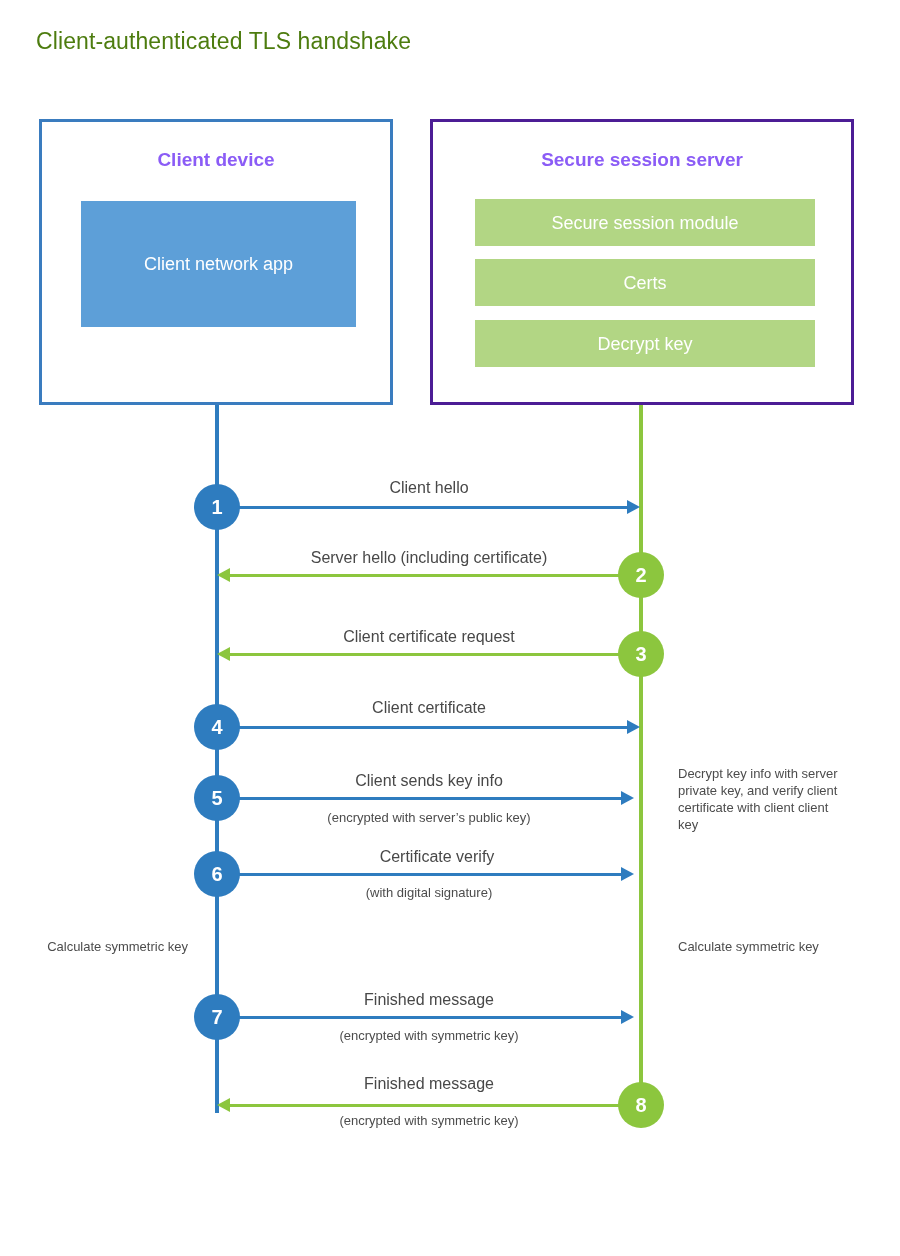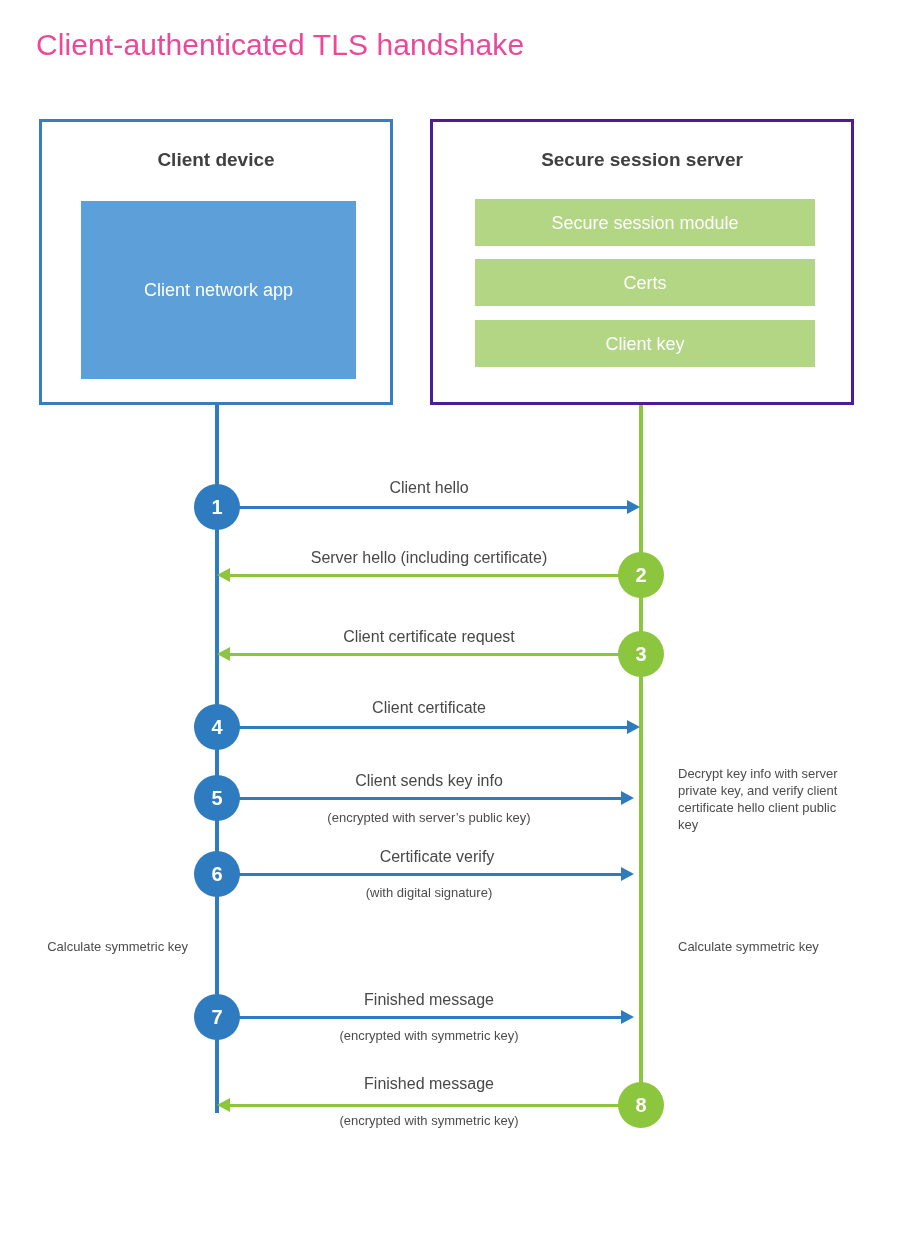--- a/index.html
+++ b/index.html
@@ -8,46 +8,46 @@
     background:#ffffff;
     font-family:"Liberation Sans", sans-serif;
     color:#444444;
     overflow:hidden;
   }
   #canvas{position:relative;width:900px;height:1256px;}
 
   
   .title{
     position:absolute;left:36px;top:28px;
-    font-size:30px;font-weight:400;color:#ec4899;
+    font-size:23px;font-weight:400;color:#4d7c0f;
     letter-spacing:.1px;white-space:nowrap;text-align:center;
   }
 
   
   .party-box{
     position:absolute;background:#ffffff;box-sizing:border-box;
   }
   .party-box.client{left:39px;top:119px;width:354px;height:286px;border:3px solid #3a7cbf;}
   .party-box.server{left:430px;top:119px;width:424px;height:286px;border:3px solid #4c1d95;}
 
   .party-title{
     position:absolute;left:0;right:0;top:27px;
-    text-align:center;font-size:19px;font-weight:700;color:#404040;
+    text-align:center;font-size:19px;font-weight:700;color:#8b5cf6;
   }
 
   .inner-block{
     position:absolute;box-sizing:border-box;
     display:flex;align-items:center;justify-content:center;
     color:#ffffff;font-size:18px;font-weight:400;text-align:center;line-height:26px;
   }
   .inner-block.blue{background:#5d9fd8;}
   .inner-block.green{background:#b2d684;}
 
   
-  .cl-app{left:39px;top:79px;width:275px;height:178px;text-align:right;}
+  .cl-app{left:39px;top:79px;width:275px;height:126px;text-align:right;}
   
   .sv-row{left:42px;width:340px;height:47px;}
   .sv-row1{top:77px;}
   .sv-row2{top:137px;}
   .sv-row3{top:198px;}
 
   
   .lifeline{position:absolute;width:4px;}
   .lifeline.client{left:215px;background:#2e7cbf;}
   .lifeline.server{left:639px;background:#8cc63e;}
@@ -102,21 +102,21 @@
 
   <div class="party-box client">
     <div class="party-title">Client device</div>
     <div class="inner-block blue cl-app">Client network app</div>
   </div>
 
   <div class="party-box server">
     <div class="party-title">Secure session server</div>
     <div class="inner-block green sv-row sv-row1">Secure session module</div>
     <div class="inner-block green sv-row sv-row2">Certs</div>
-    <div class="inner-block green sv-row sv-row3">Client key</div>
+    <div class="inner-block green sv-row sv-row3">Decrypt key</div>
   </div>
 
   <div class="lifeline client" style="top:405px;height:708px;"></div>
   <div class="lifeline server" style="top:405px;height:702px;"></div>
 
   <div class="msg-label" style="left:217px;top:479px;width:424px;">Client hello</div>
   <div class="arrow-line blue" style="left:217px;top:506px;width:410px;"></div>
   <div class="arrow-head right blue" style="left:627px;top:500px;"></div>
   <div class="badge blue" style="left:194px;top:484px;">1</div>
 
@@ -134,21 +134,21 @@
   <div class="arrow-line blue" style="left:217px;top:726px;width:410px;"></div>
   <div class="arrow-head right blue" style="left:627px;top:720px;"></div>
   <div class="badge blue" style="left:194px;top:704px;">4</div>
 
   <div class="msg-label" style="left:217px;top:772px;width:424px;text-align:center;">Client sends key info</div>
   <div class="arrow-line blue" style="left:217px;top:797px;width:404px;"></div>
   <div class="arrow-head right blue" style="left:621px;top:791px;"></div>
   <div class="msg-sub" style="left:217px;top:810px;width:424px;">(encrypted with server’s public key)</div>
   <div class="badge blue" style="left:194px;top:775px;">5</div>
 
-  <div class="note server-calc" style="top:765px;">Decrypt key info with server private key, and verify client certificate hello client public key</div>
+  <div class="note server-calc" style="top:765px;">Decrypt key info with server private key, and verify client certificate with client client key</div>
 
   <div class="msg-label" style="left:225px;top:848px;width:424px;">Certificate verify</div>
   <div class="arrow-line blue" style="left:217px;top:873px;width:404px;"></div>
   <div class="arrow-head right blue" style="left:621px;top:867px;"></div>
   <div class="msg-sub" style="left:217px;top:885px;width:424px;">(with digital signature)</div>
   <div class="badge blue" style="left:194px;top:851px;">6</div>
 
   <div class="note left-side" style="top:938px;">Calculate symmetric key</div>
   <div class="note right-side" style="top:938px;left:678px;width:170px;">Calculate symmetric key</div>
 

